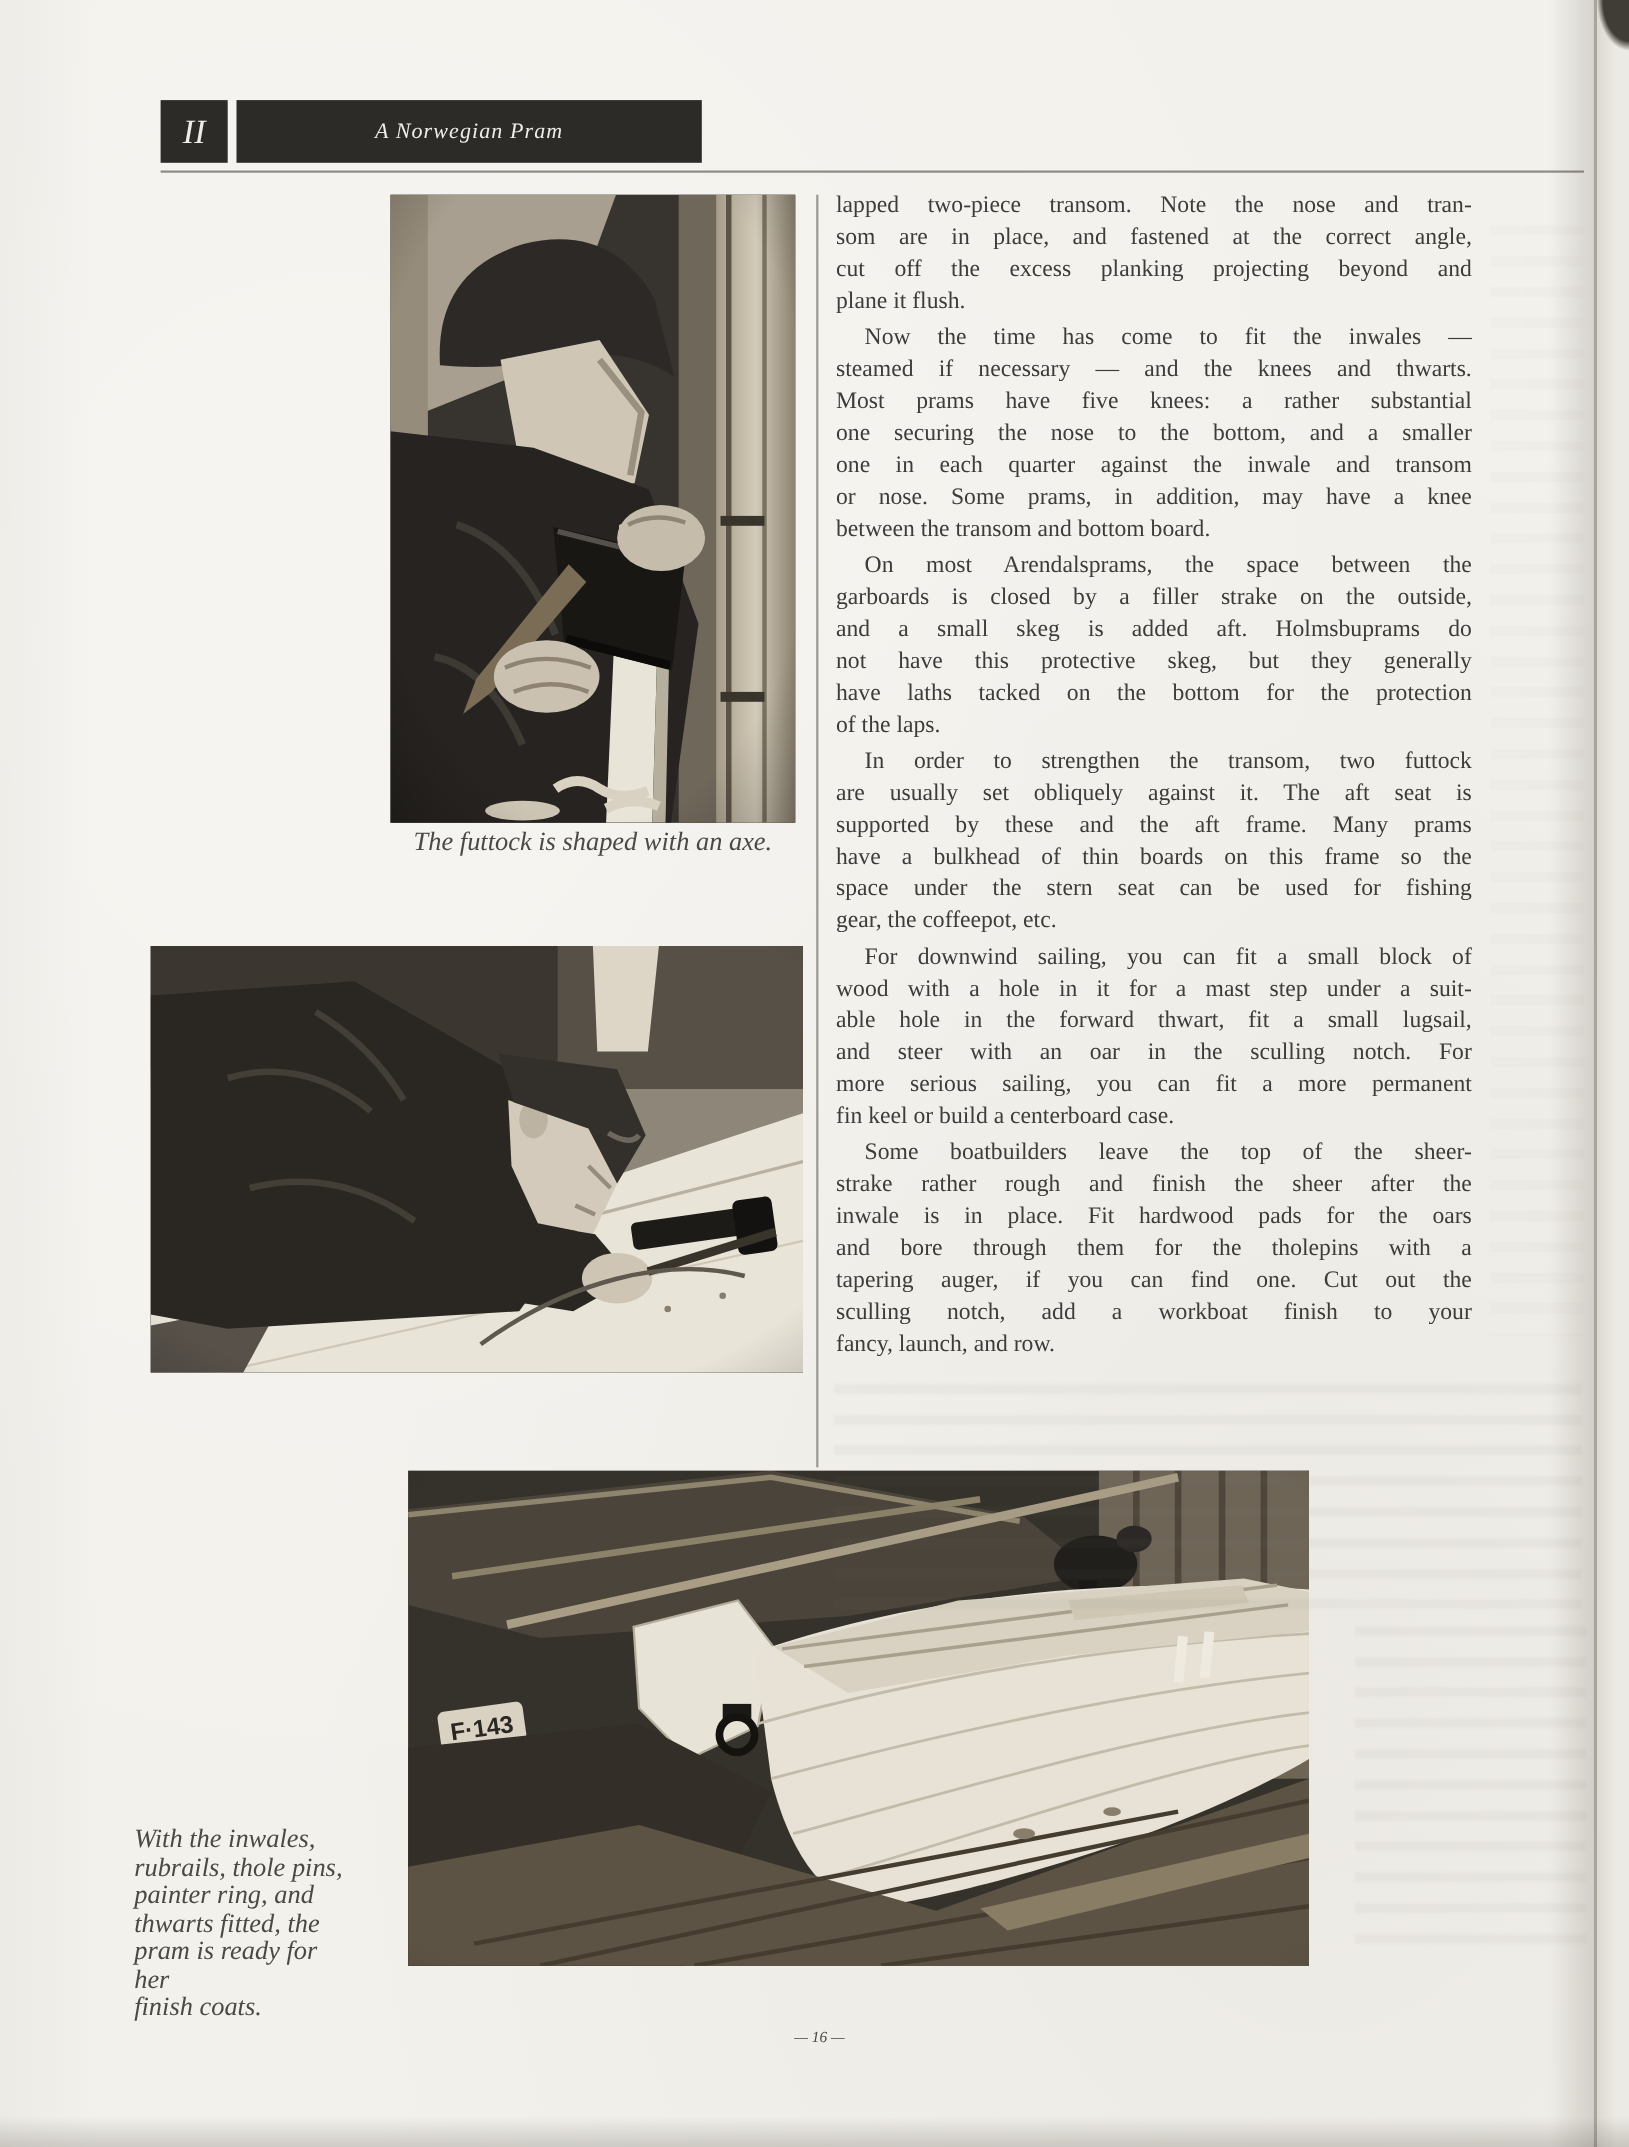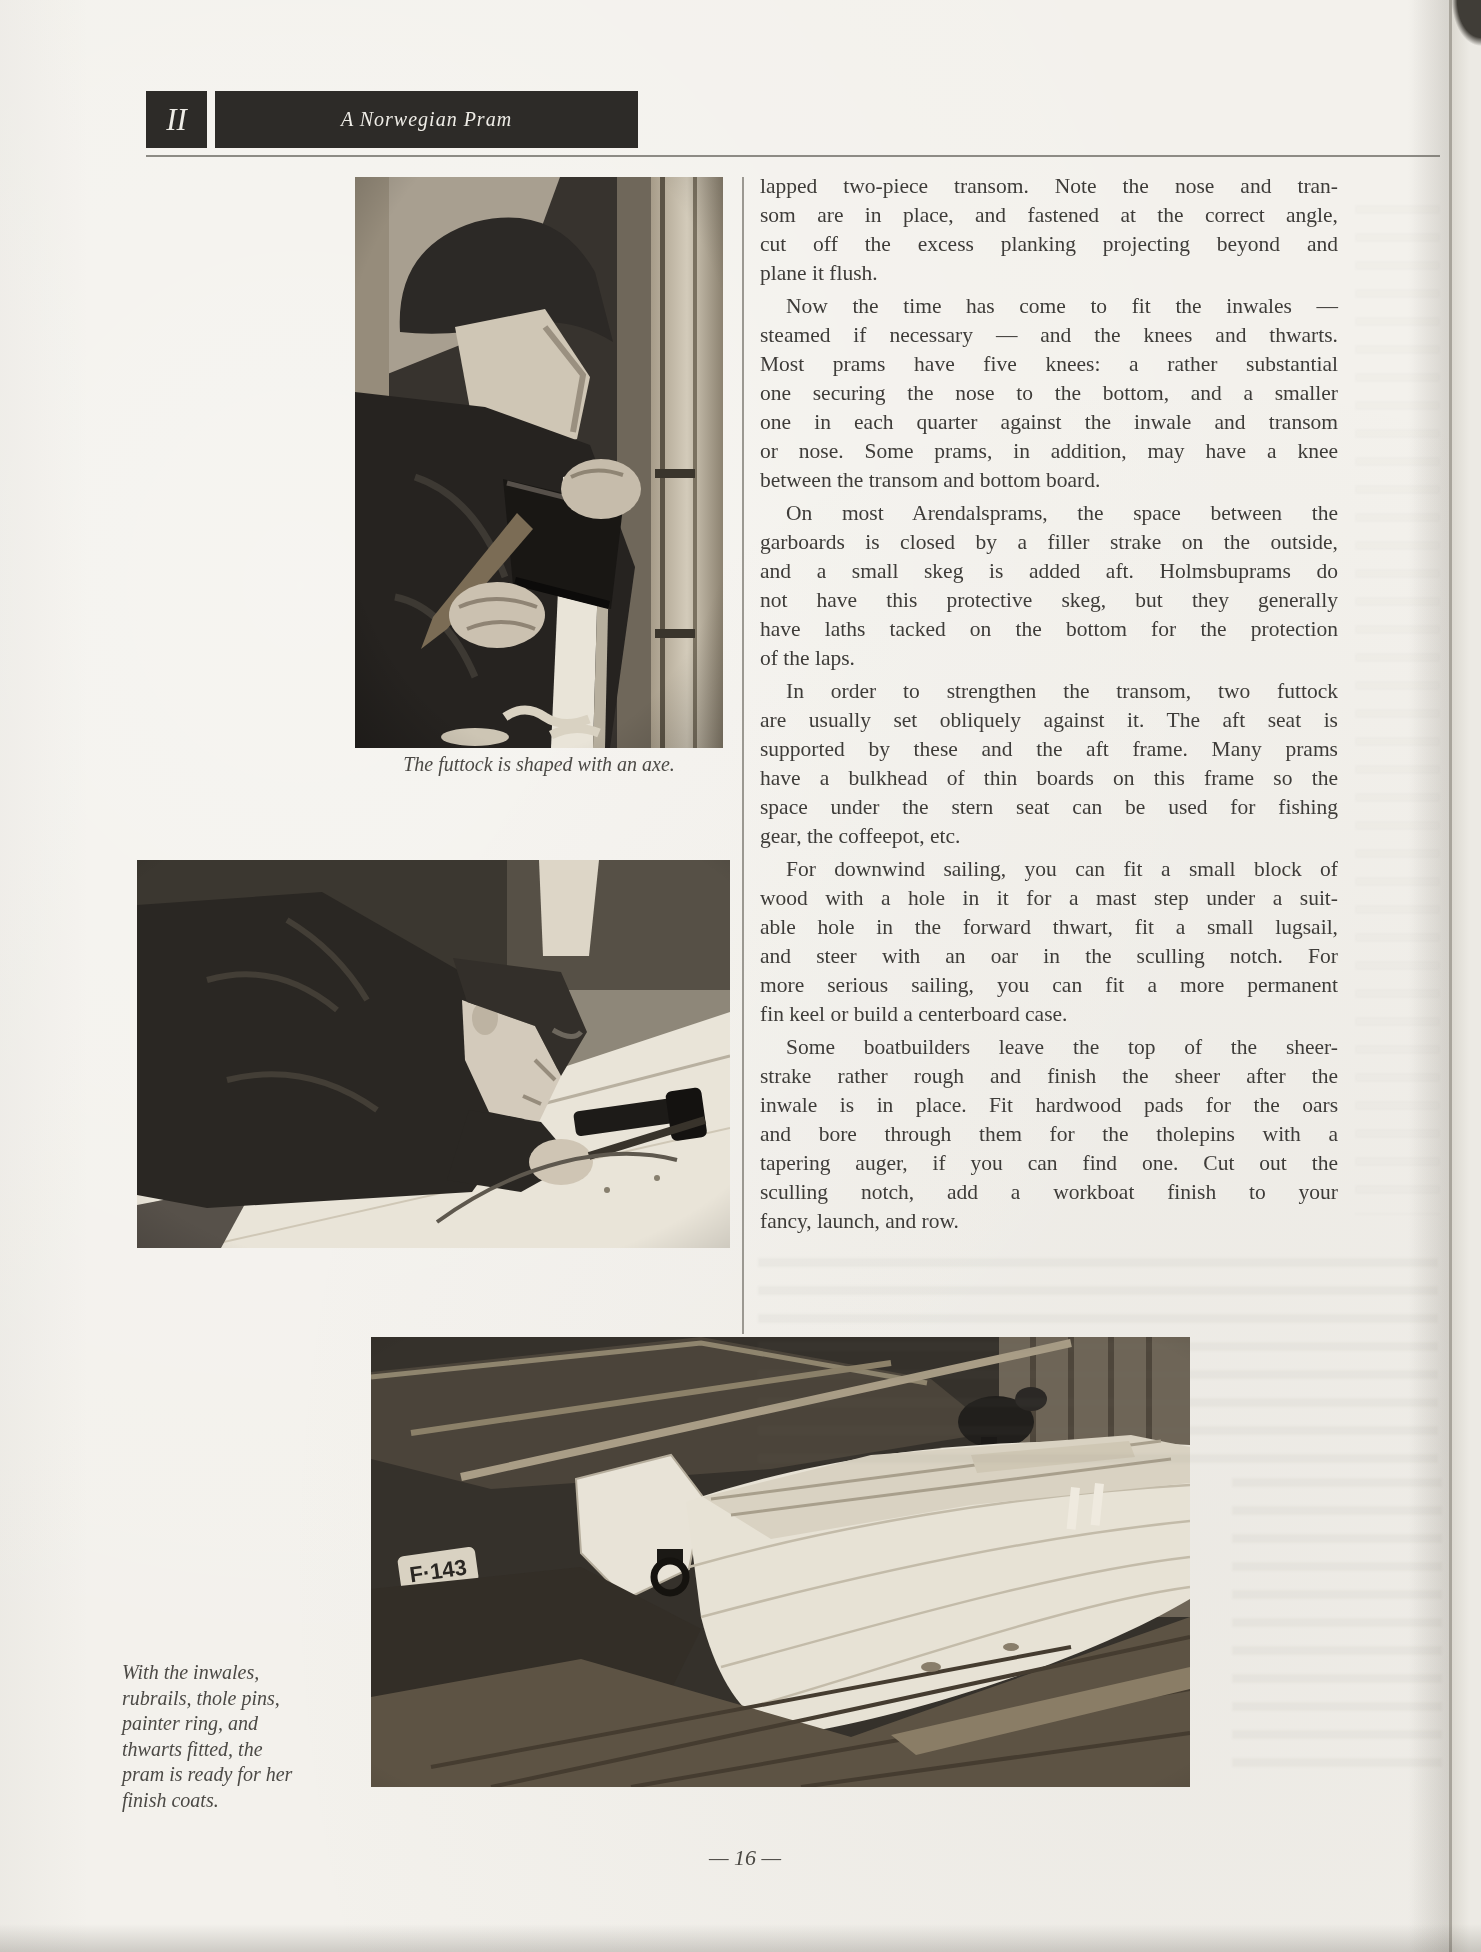--- a/index.html
+++ b/index.html
@@ -19,36 +19,36 @@
            display:flex;align-items:center;justify-content:center;font-style:italic;font-size:20px;letter-spacing:1px;}
   .hdr-rule{left:146px;top:155px;width:1294px;height:2px;background:#8d8b85;}
 
   
   .photo{background:#3a3733;box-shadow:0 0 0 1px #8f8c85 inset;}
   .photo svg{display:block;}
   .photo1{left:355px;top:177px;width:368px;height:571px;}
   .photo2{left:137px;top:860px;width:593px;height:388px;}
   .photo3{left:371px;top:1337px;width:819px;height:450px;}
 
-  .caption{font-style:italic;color:#4b4945;font-size:20px;}
+  .caption{font-style:italic;color:#4b4945;font-size:24px;}
   .cap1{left:355px;top:753px;width:368px;text-align:center;}
   .cap2{left:137px;top:1256px;width:600px;text-align:left;}
   .cap3{left:122px;top:1660px;width:190px;line-height:25.5px;}
 
   .col-rule{left:742px;top:177px;width:2px;height:1157px;background:#9b9891;}
 
   
   .article{left:760px;top:172px;width:578px;color:#3e3c39;font-size:21.5px;line-height:29px;}
   .para{margin:0 0 4px 0;}
   .line{display:block;text-align:justify;text-align-last:justify;white-space:normal;}
   .line.last{text-align-last:left;}
   .line.indent{padding-left:26px;}
 
   .pageno{left:595px;top:1845px;width:300px;text-align:center;font-style:italic;
-          font-size:22px;color:#4a4843;}
+          font-size:14px;color:#4a4843;}
 
   
   .edge-shade{left:1408px;top:0;width:42px;height:1952px;
       background:linear-gradient(to right, rgba(0,0,0,0), rgba(95,89,79,.16) 90%);}
   .edge-line{left:1449px;top:0;width:3px;height:1952px;background:#a9a59c;}
   .edge-next{left:1452px;top:0;width:29px;height:1952px;
       background:linear-gradient(to right,#dcd9d1,#eceae4 60%);}
   .corner-wedge{left:1443px;top:0;width:38px;height:72px;
       background:radial-gradient(ellipse 120% 100% at 100% 0%, #403d37 0%, #403d37 52%, rgba(64,61,55,0) 64%);}
   .bottom-shade{left:0;top:1924px;width:1481px;height:28px;

